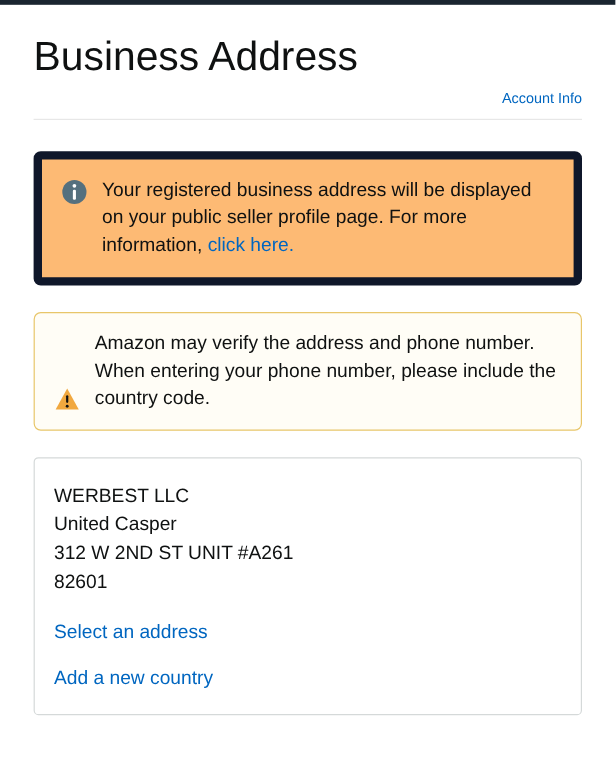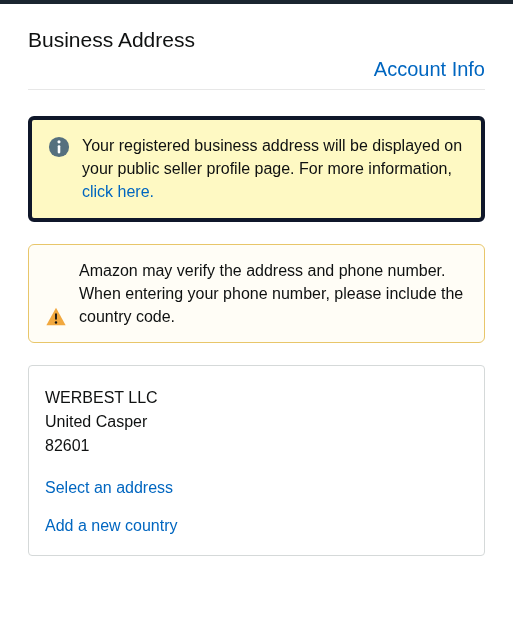--- a/index.html
+++ b/index.html
@@ -10,48 +10,48 @@
       width: 513px;
     }
     .topbar {
       height: 4px;
       background: #1a2530;
     }
     .container {
       padding: 24px 28px 20px 28px;
     }
     h1.page-title {
-      font-size: 21px;
+      font-size: 34px;
       font-weight: 400;
       color: #0f1111;
       margin-bottom: 6px;
     }
     .account-info-row {
       text-align: right;
       border-bottom: 1px solid #e7e7e7;
       padding-bottom: 8px;
       margin-bottom: 26px;
     }
     .account-info-link {
       color: #0066c0;
-      font-size: 20px;
+      font-size: 12px;
       text-decoration: none;
     }
 
     .alert {
       border-radius: 6px;
       padding: 14px 16px 14px 16px;
       display: flex;
       align-items: flex-start;
       gap: 12px;
       margin-bottom: 22px;
     }
     .alert-info {
-      background: #fef9c3;
-      border: 4px solid #0f172a;
+      background: #fdba74;
+      border: 7px solid #0f172a;
     }
     .alert-warning {
       background: #fffdf6;
       border: 1px solid #e8c66a;
       align-items: flex-end;
     }
     .alert-text {
       font-size: 16px;
       line-height: 1.45;
       color: #0f1111;
@@ -145,20 +145,21 @@
         <circle cx="12" cy="18" r="1.3" fill="#111"></circle>
       </svg>
     </span>
     <div class="alert-text">Amazon may verify the address and phone number. When entering your phone number, please include the country code.</div>
   </div>
 
   <div class="panel">
     <div class="panel-body">
       <span class="addr-line">WERBEST LLC</span>
       <span class="addr-line">United Casper</span>
+      <span class="addr-line">312 W 2ND ST UNIT #A261</span>
       <span class="addr-line">82601</span>
 
       <div class="panel-actions">
         <a href="#">Select an address</a>
         <a href="#">Add a new country</a>
       </div>
     </div>
   </div>
 
 </div>

